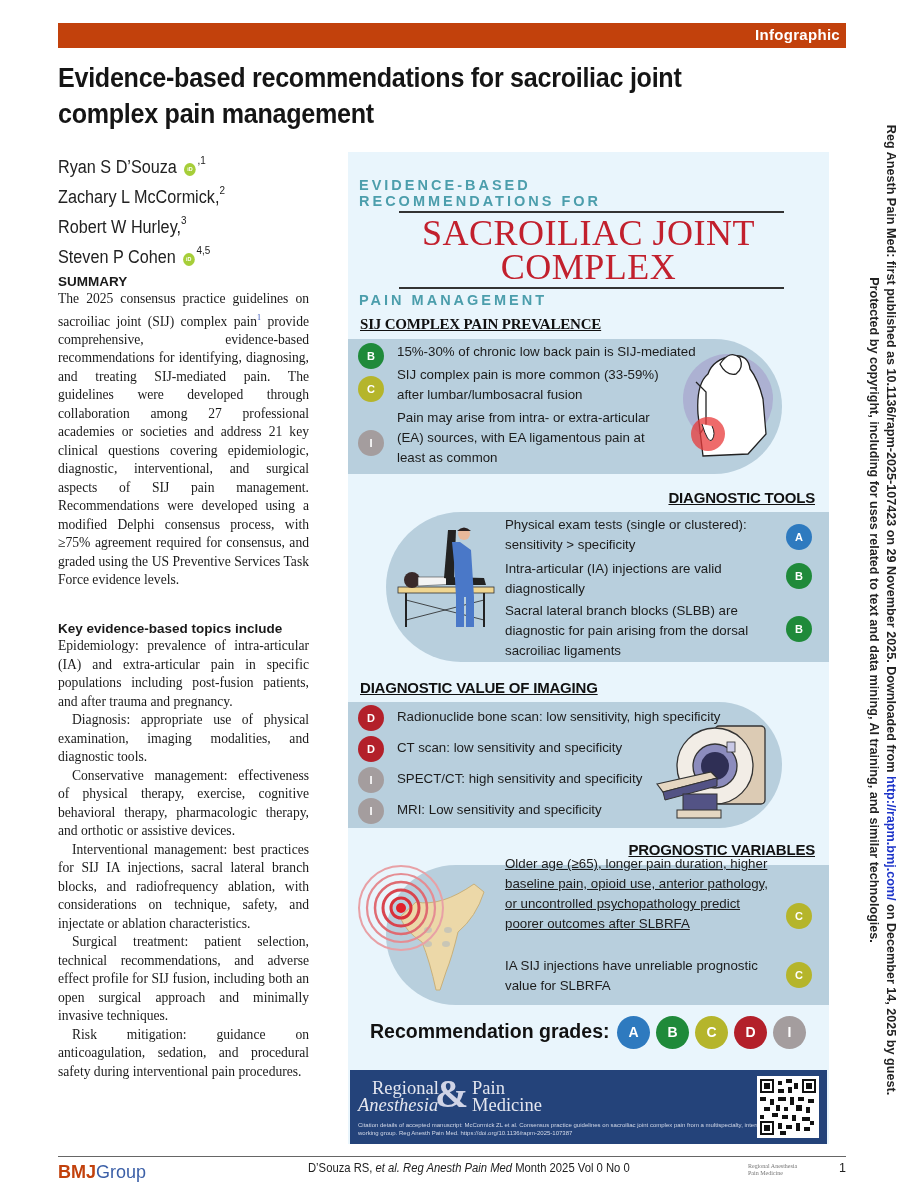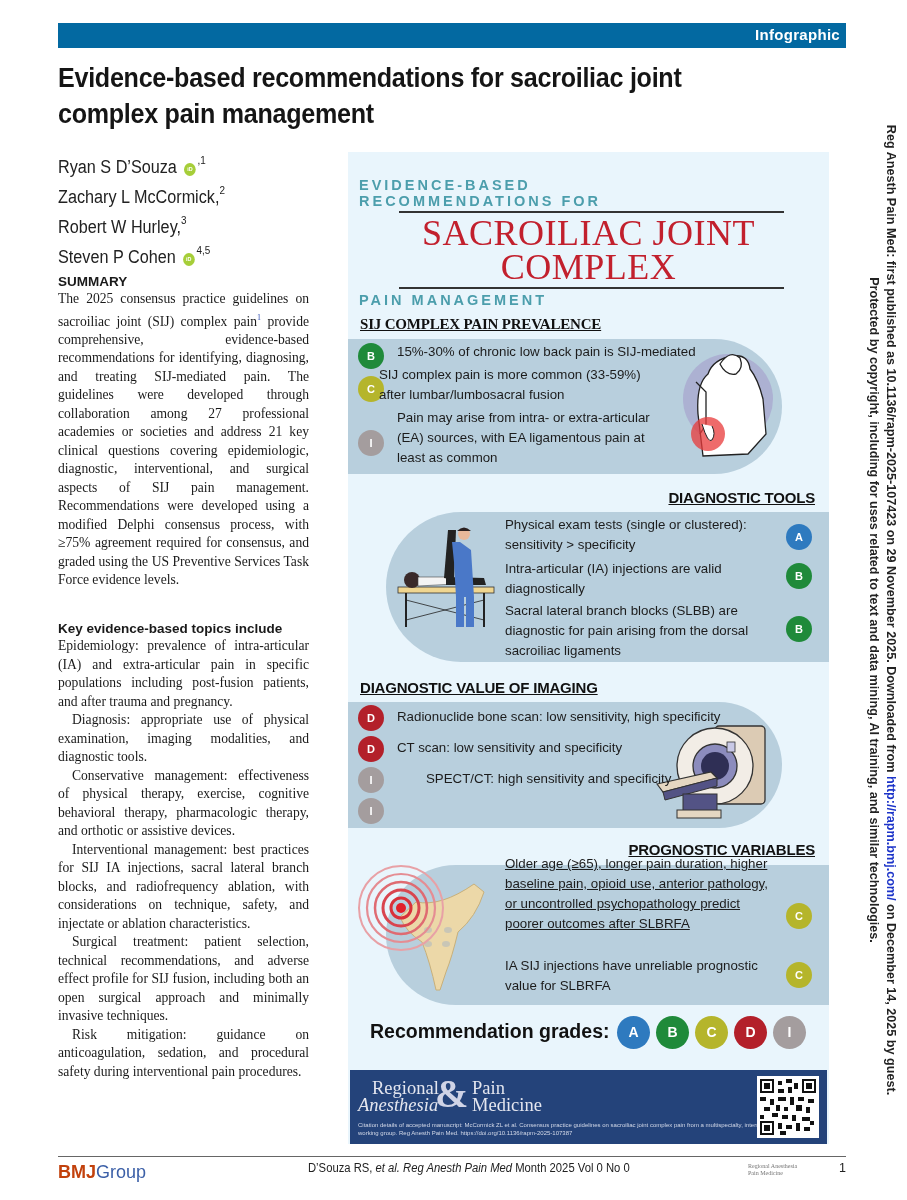--- a/index.html
+++ b/index.html
@@ -1,19 +1,19 @@
 <!DOCTYPE html>
 <html><head>
 <meta charset="utf-8">
 <style>
   * { box-sizing: border-box; margin: 0; padding: 0; }
   html, body { width: 907px; height: 1200px; background: #ffffff; overflow: hidden; }
   body { position: relative; font-family: "Liberation Sans", sans-serif; color: #111; }
 
-  .top-bar { position: absolute; left: 58px; top: 23px; width: 788px; height: 25px; background: #0369a1; }
+  .top-bar { position: absolute; left: 58px; top: 23px; width: 788px; height: 25px; background: #c2410c; }
   .top-bar .label { position: absolute; right: 6px; top: 3px; color: #fff; font: bold 15px "Liberation Sans", sans-serif; letter-spacing: 0.3px; }
 
   .title { position: absolute; left: 58px; top: 60px; width: 760px; font: bold 27px "Liberation Sans", sans-serif; line-height: 36px; color: #151515; letter-spacing: -0.3px; transform: scaleX(0.93); transform-origin: left; }
 
   .authors { position: absolute; left: 58px; top: 150px; font: 18px "Liberation Sans", sans-serif; line-height: 25px; color: #222; transform: scaleX(0.9); transform-origin: left; }
   .authors sup { font-size: 11px; position: relative; top: -2px; }
   .orcid { display: inline-block; width: 13px; height: 13px; border-radius: 50%; background: #a6ce39; color: #fff; font: bold 6px "Liberation Sans", sans-serif; text-align: center; line-height: 13px; vertical-align: 2px; margin: 0 2px 0 8px; }
 
   .col { position: absolute; left: 58px; width: 251px; font-family: "Liberation Serif", serif; font-size: 13.6px; line-height: 18.5px; color: #1a1a1a; text-align: justify; }
   .col h3 { font: bold 13.5px "Liberation Sans", sans-serif; margin-bottom: 1px; }
@@ -117,21 +117,21 @@
     <circle cx="50" cy="55" r="45" fill="#a9a9cf" opacity="0.8"></circle>
     <path d="M30 30 Q35 15 55 12 Q70 10 72 25 Q80 35 85 55 L88 90 L70 110 L25 112 L20 70 Q18 40 30 30 Z" fill="#fff" stroke="#222" stroke-width="1.3"></path>
     <path d="M42 20 Q52 5 62 14 Q66 24 58 30 Q48 32 42 20 Z" fill="#fff" stroke="#222" stroke-width="1.3"></path>
     <path d="M18 38 L28 48 L28 80 L22 90" fill="none" stroke="#222" stroke-width="1.3"></path>
     <circle cx="30" cy="90" r="17" fill="#e83a3a" opacity="0.75"></circle>
     <path d="M24 80 Q30 100 34 96 Q38 90 34 82" fill="#fff" stroke="#222" stroke-width="1"></path>
   </svg>
   <div class="badge g-B" style="left:10px; top:191px;">B</div>
   <div class="item" style="left:49px; top:190px; width:310px;">15%-30% of chronic low back pain is SIJ-mediated</div>
   <div class="badge g-C" style="left:10px; top:224px;">C</div>
-  <div class="item" style="left:31px; top:213px; width:270px;">SIJ complex pain is more common (33-59%) after lumbar/lumbosacral fusion</div>
+  <div class="item" style="left:49px; top:213px; width:270px;">SIJ complex pain is more common (33-59%) after lumbar/lumbosacral fusion</div>
   <div class="badge g-I" style="left:10px; top:278px;">I</div>
   <div class="item" style="left:49px; top:256px; width:270px;">Pain may arise from intra- or extra-articular (EA) sources, with EA ligamentous pain at least as common</div>
 
   <div class="sec-title" style="right:14px; top:337px;">DIAGNOSTIC TOOLS</div>
   <div class="panel left-round" style="left:38px; top:360px; width:443px; height:150px;"></div>
   <svg style="position:absolute; left:48px; top:370px;" width="105" height="115" viewBox="0 0 105 115">
     <rect x="2" y="65" width="96" height="6" fill="#f0d690" stroke="#333" stroke-width="0.8"></rect>
     <line x1="10" y1="71" x2="10" y2="105" stroke="#222" stroke-width="2"></line>
     <line x1="88" y1="71" x2="88" y2="105" stroke="#222" stroke-width="2"></line>
     <line x1="10" y1="78" x2="88" y2="98" stroke="#222" stroke-width="0.8"></line>
@@ -164,22 +164,23 @@
     <path d="M4 62 L58 50 L64 56 L10 70 Z" fill="#e5d7c2" stroke="#333" stroke-width="1.2"></path>
     <path d="M10 70 L64 56 L64 64 L12 78 Z" fill="#535385" stroke="#333" stroke-width="1"></path>
     <rect x="30" y="72" width="34" height="18" fill="#535385" stroke="#333" stroke-width="1"></rect>
     <rect x="24" y="88" width="44" height="8" fill="#e5d7c2" stroke="#333" stroke-width="1"></rect>
   </svg>
   <div class="badge g-D" style="left:10px; top:553px;">D</div>
   <div class="item" style="left:49px; top:555px; width:360px;">Radionuclide bone scan: low sensitivity, high specificity</div>
   <div class="badge g-D" style="left:10px; top:584px;">D</div>
   <div class="item" style="left:49px; top:586px; width:300px;">CT scan: low sensitivity and specificity</div>
   <div class="badge g-I" style="left:10px; top:615px;">I</div>
-  <div class="item" style="left:49px; top:617px; width:300px;margin-left:29px;">SPECT/CT: high sensitivity and specificity</div>
+  <div class="item" style="left:49px; top:617px; width:300px;">SPECT/CT: high sensitivity and specificity</div>
   <div class="badge g-I" style="left:10px; top:646px;">I</div>
+  <div class="item" style="left:49px; top:648px; width:300px;">MRI: Low sensitivity and specificity</div>
 
   <div class="sec-title" style="right:14px; top:689px;">PROGNOSTIC VARIABLES</div>
   <div class="panel left-round" style="left:38px; top:713px; width:443px; height:140px;"></div>
   <svg style="position:absolute; left:8px; top:710px;" width="140" height="140" viewBox="0 0 140 140">
     <path d="M60 40 Q85 45 118 22 L128 30 Q120 55 102 70 Q96 95 90 110 L84 128 L80 128 Q74 100 66 80 Q50 70 44 55 Z" fill="#ecd8a8" stroke="#c8b07a" stroke-width="1"></path>
     <ellipse cx="72" cy="68" rx="4" ry="3" fill="#c9c6b6"></ellipse>
     <ellipse cx="92" cy="68" rx="4" ry="3" fill="#c9c6b6"></ellipse>
     <ellipse cx="72" cy="82" rx="4" ry="3" fill="#c9c6b6"></ellipse>
     <ellipse cx="90" cy="82" rx="4" ry="3" fill="#c9c6b6"></ellipse>
     <circle cx="45" cy="46" r="42" fill="none" stroke="#e8a1a6" stroke-width="2"></circle>

